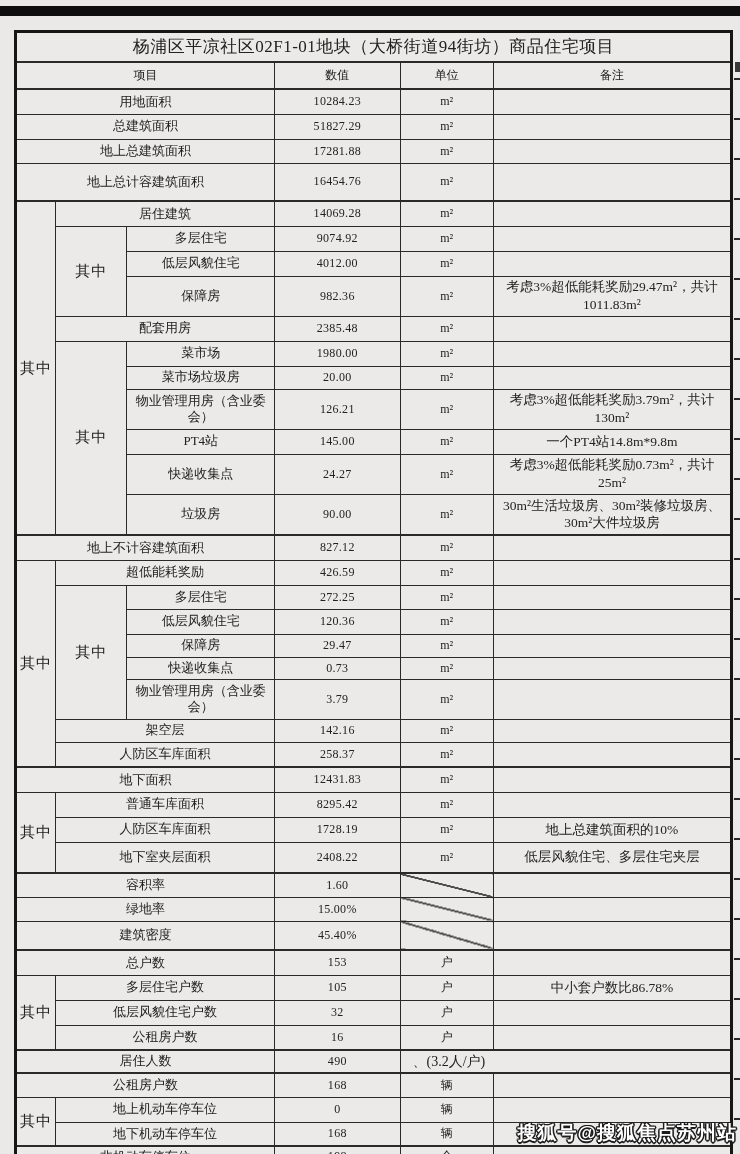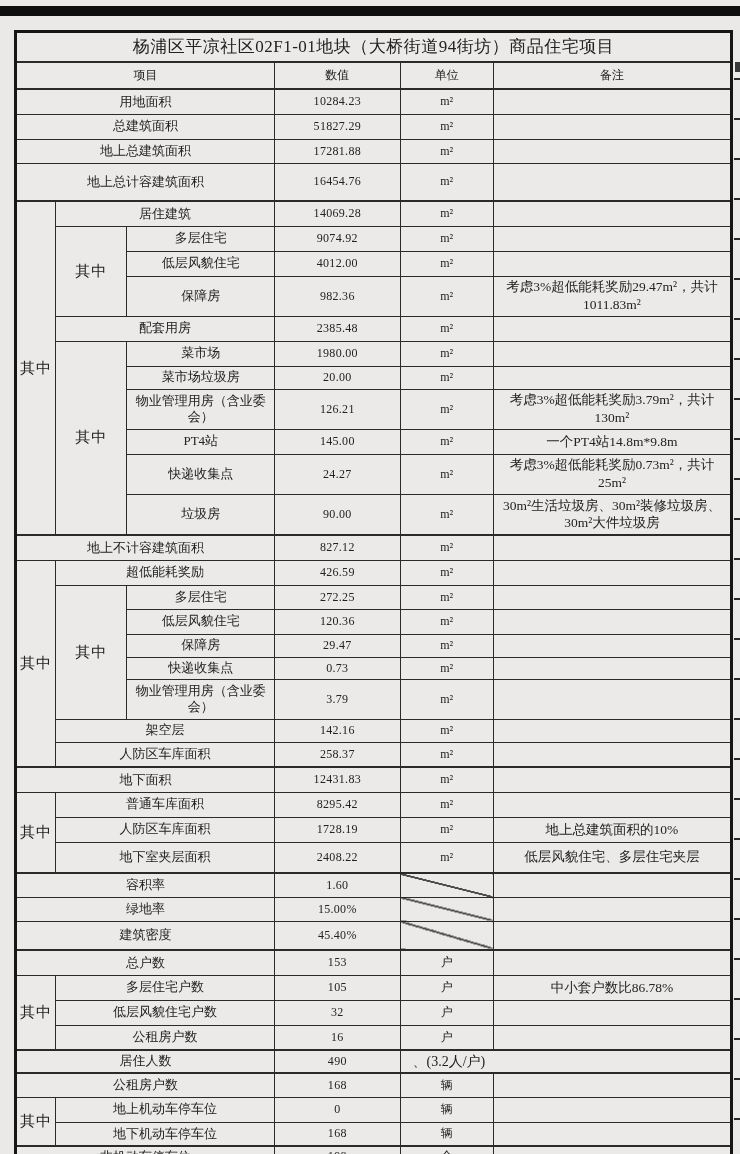--- a/index.html
+++ b/index.html
@@ -341,13 +341,14 @@
           <td class="val">198</td>
           <td class="unit">个</td>
           <td class="note"></td>
         </tr>
       </tbody>
   </table>
 
   <div class="right-sliver"></div>
   <div class="sliver-mark"></div>
 
+  <div class="watermark">搜狐号@搜狐焦点苏州站</div>
 </div>
 
 </body></html>

